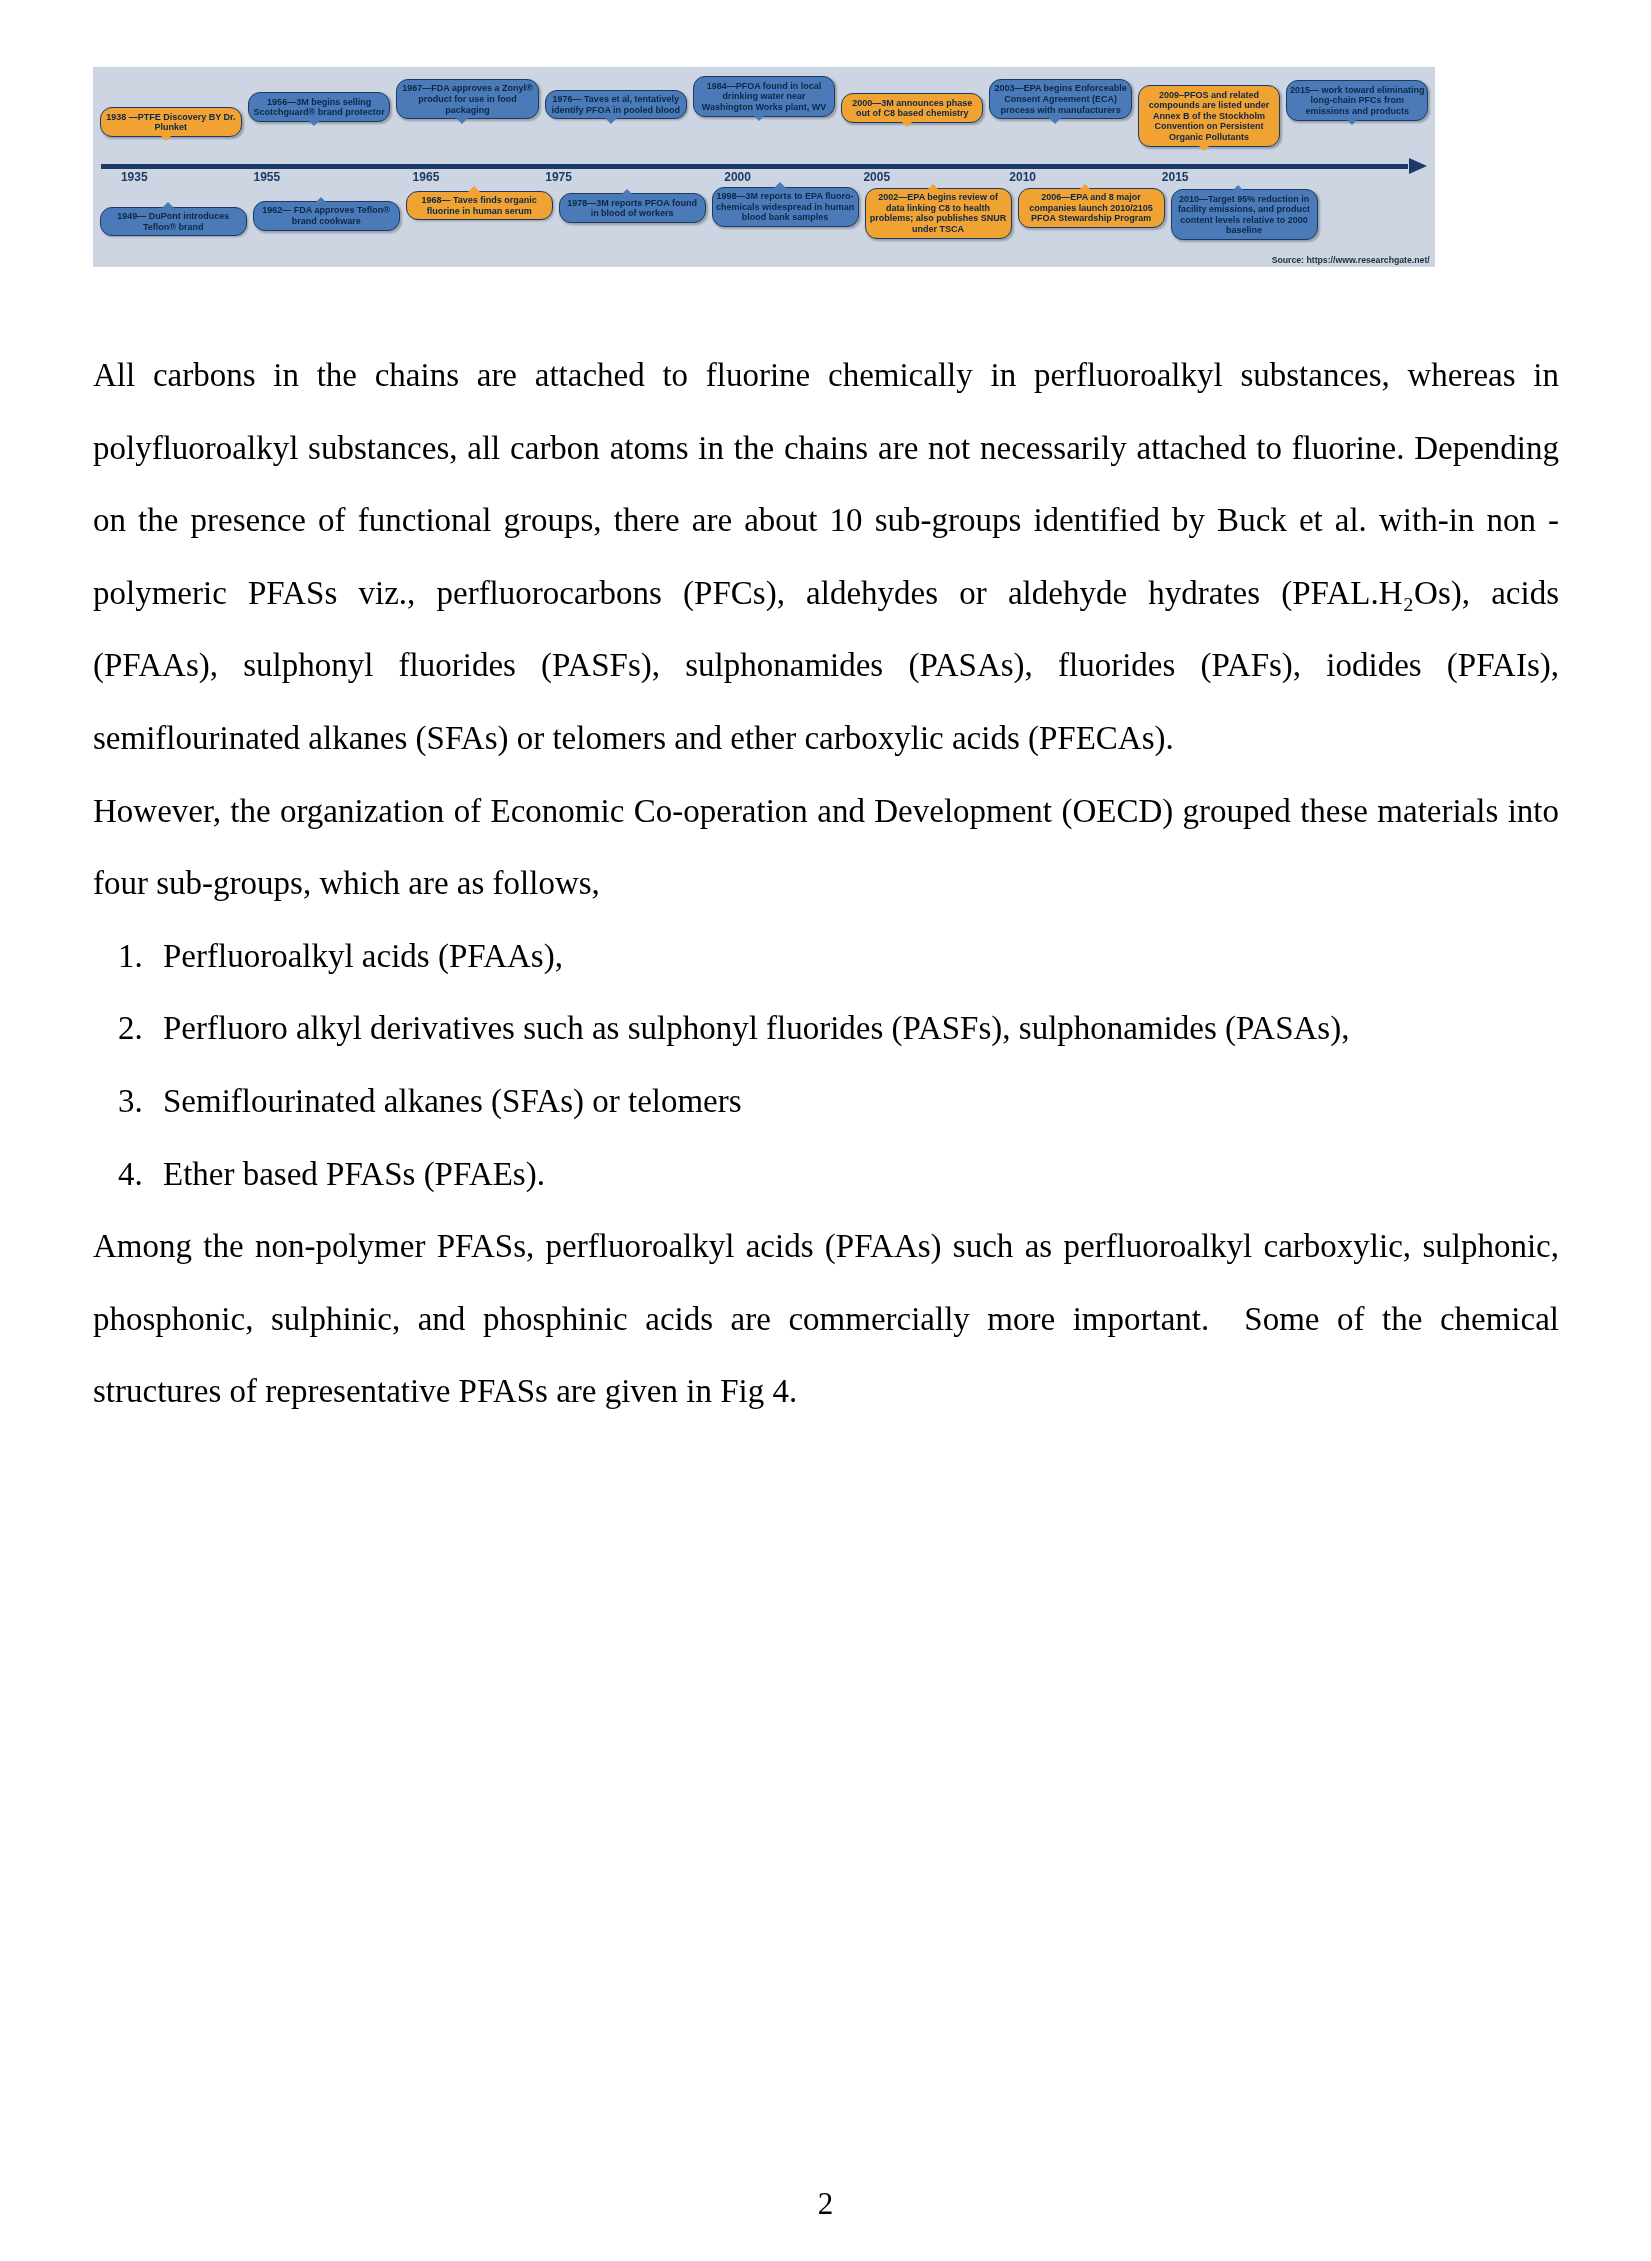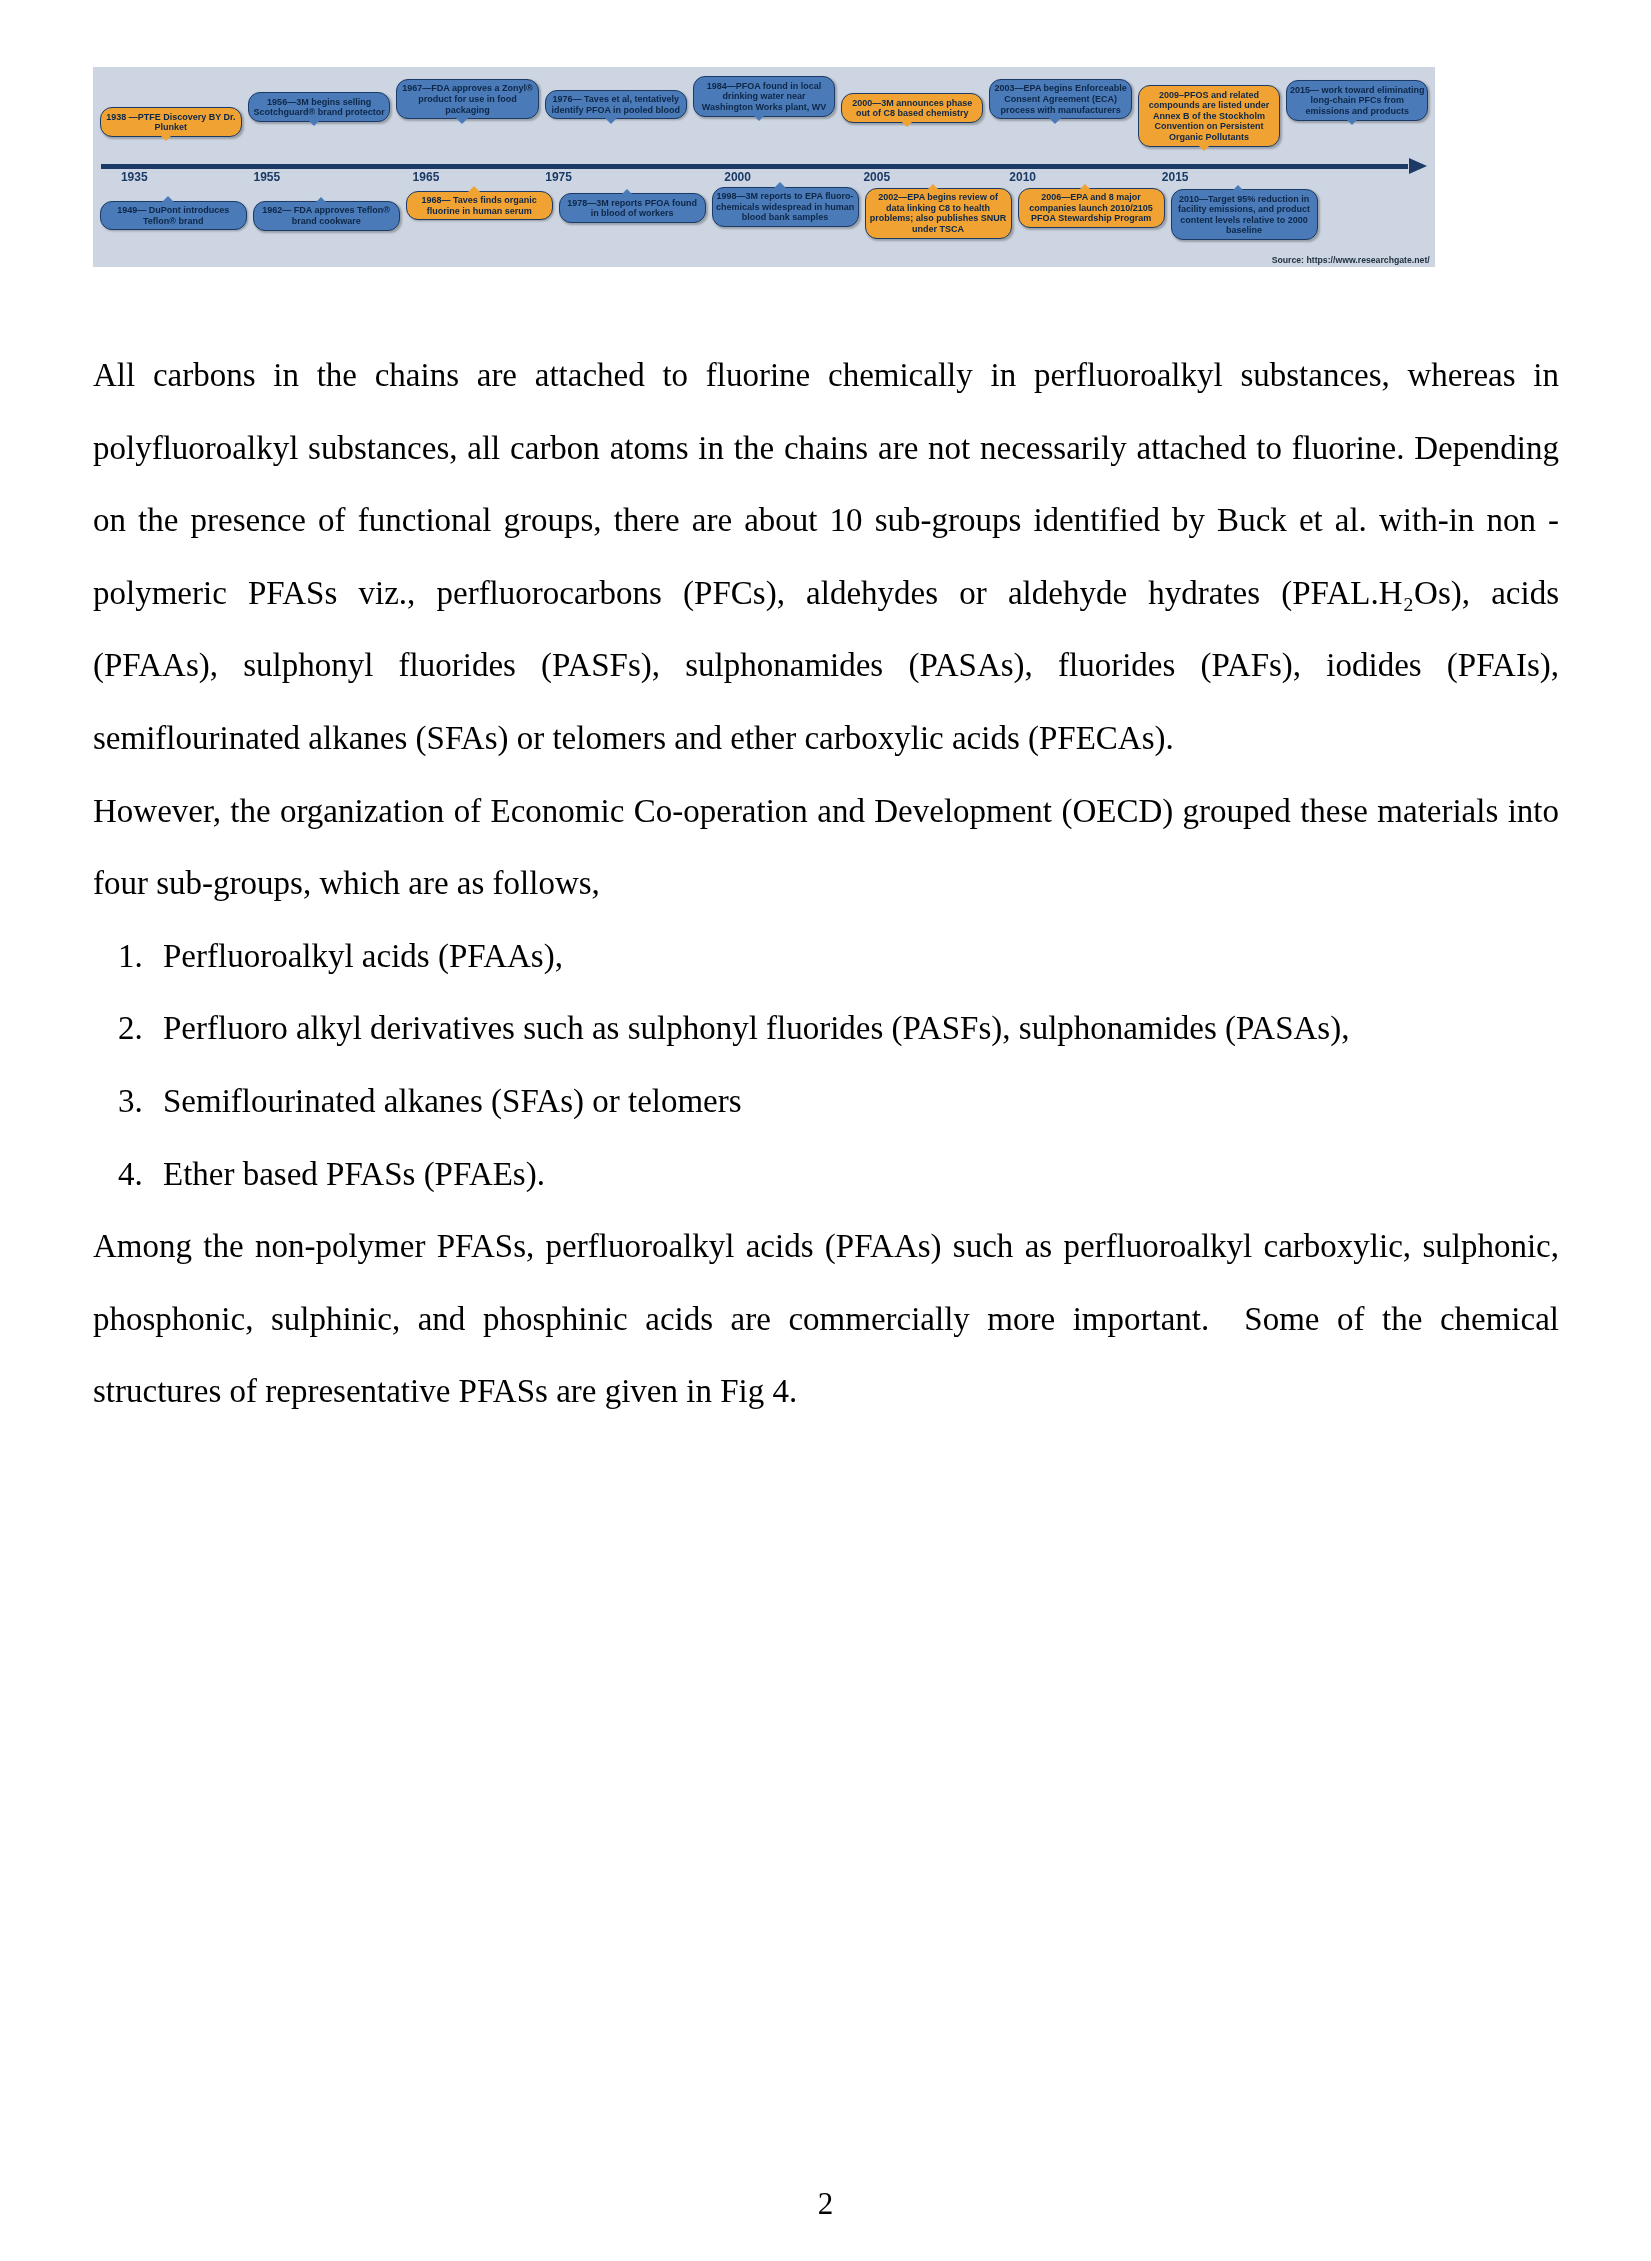--- a/index.html
+++ b/index.html
@@ -146,21 +146,21 @@
       <span class="tl-year" style="left:11.5%">1955</span>
       <span class="tl-year" style="left:23.5%">1965</span>
       <span class="tl-year" style="left:33.5%">1975</span>
       <span class="tl-year" style="left:47%">2000</span>
       <span class="tl-year" style="left:57.5%">2005</span>
       <span class="tl-year" style="left:68.5%">2010</span>
       <span class="tl-year" style="left:80%">2015</span>
     </div>
 
     <div class="bottom-row">
-      <div class="callout blue" style="margin-top:14px">1949— DuPont introduces Teflon® brand</div>
+      <div class="callout blue" style="margin-top:20px">1949— DuPont introduces Teflon® brand</div>
       <div class="callout blue" style="margin-top:14.6px">1962— FDA approves Teflon® brand cookware</div>
       <div class="callout orange" style="margin-top:4px">1968— Taves finds organic fluorine in human serum</div>
       <div class="callout blue" style="margin-top:6.7px">1978—3M reports PFOA found in blood of workers</div>
       <div class="callout blue" style="margin-top:0px">1998—3M reports to EPA fluoro-chemicals widespread in human blood bank samples</div>
       <div class="callout orange" style="margin-top:1.3px">2002—EPA begins review of data linking C8 to health problems; also publishes SNUR under TSCA</div>
       <div class="callout orange" style="margin-top:1.3px">2006—EPA and 8 major companies launch 2010/2105 PFOA Stewardship Program</div>
       <div class="callout blue" style="margin-top:2.7px">2010—Target 95% reduction in facility emissions, and product content levels relative to 2000 baseline</div>
       <div class="spacer"></div>
     </div>
 

